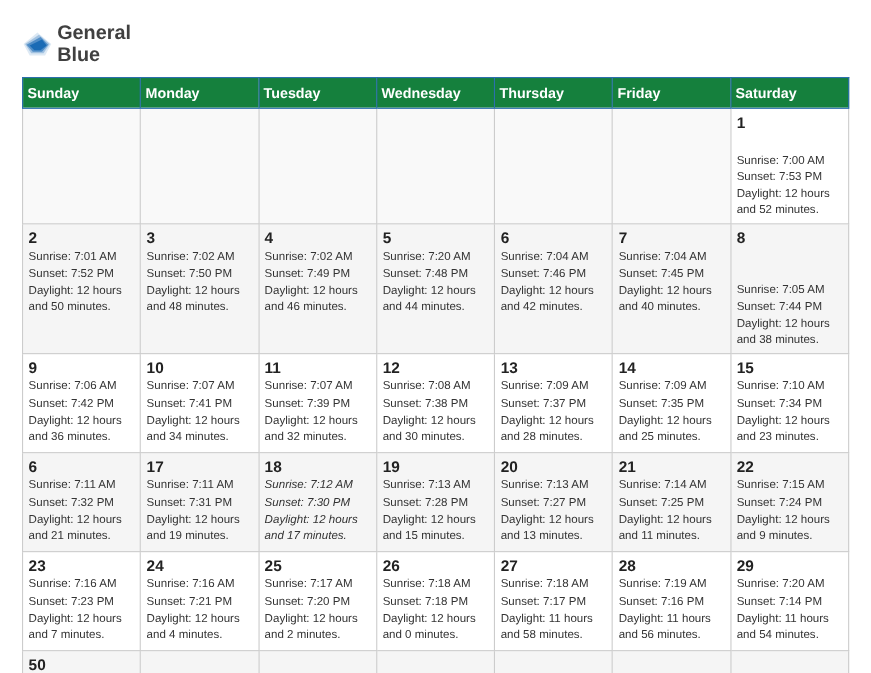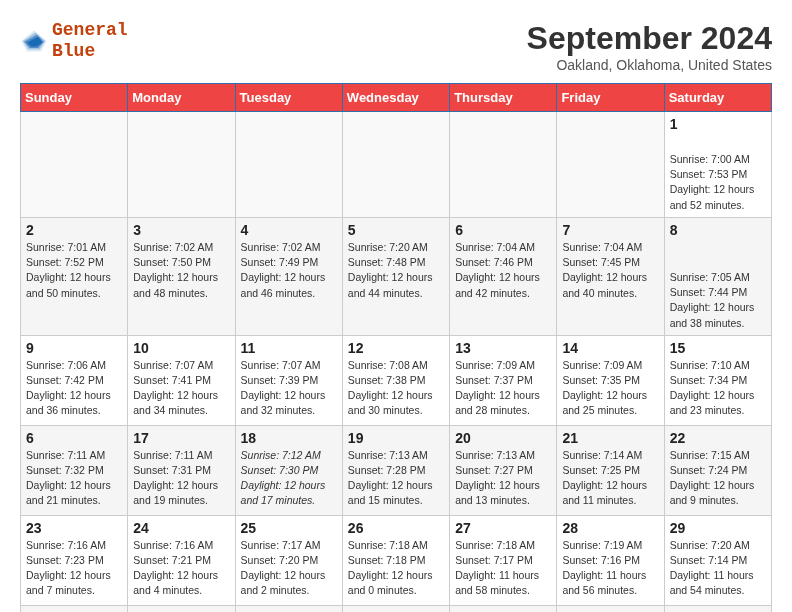--- a/index.html
+++ b/index.html
@@ -21,22 +21,21 @@
       align-items: center;
       gap: 4px;
     }
     .logo-text {
       font-size: 18px;
       font-weight: bold;
       color: #333;
       line-height: 1.1;
     }
     .logo-text span {
-      color: #c2410c;
-      font-family: Liberation Mono, monospace;
+      color: #404040;
     }
     .logo-icon {
       width: 28px;
       height: 28px;
     }
     .title-section {
       text-align: right;
     }
     .month-title {
       font-size: 32px;
@@ -46,21 +45,21 @@
     .location {
       font-size: 14px;
       color: #555;
     }
     table {
       width: 100%;
       border-collapse: collapse;
       font-size: 11px;
     }
     thead tr th {
-      background: #ef4444;
+      background: #15803d;
       color: #fff;
       padding: 6px 4px;
       text-align: left;
       font-size: 13px;
       font-weight: bold;
       border: 1px solid #2c6fad;
     }
     tbody tr td {
       border: 1px solid #ccc;
       vertical-align: top;
@@ -98,24 +97,20 @@
       <polygon points="20,5 38,20 30,35 10,35 2,20" fill="#1a6bb5" opacity="0.15"></polygon>
       <polygon points="22,8 36,20 28,32 12,32 4,20" fill="#1a6bb5" opacity="0.3"></polygon>
       <polygon points="24,11 34,21 26,30 14,30 6,21" fill="#1a6bb5" opacity="0.6"></polygon>
       <polygon points="26,14 32,22 24,28 16,28 10,22" fill="#1a6bb5"></polygon>
     </svg>
     <div>
       <div class="logo-text"><span>General</span></div>
       <div class="logo-text"><span>Blue</span></div>
     </div>
   </div>
-  <div class="title-section">
-    <div class="month-title">September 2024</div>
-    <div class="location">Oakland, Oklahoma, United States</div>
-  </div>
 </div>
 
 <table>
   <thead>
     <tr>
       <th>Sunday</th>
       <th>Monday</th>
       <th>Tuesday</th>
       <th>Wednesday</th>
       <th>Thursday</th>

